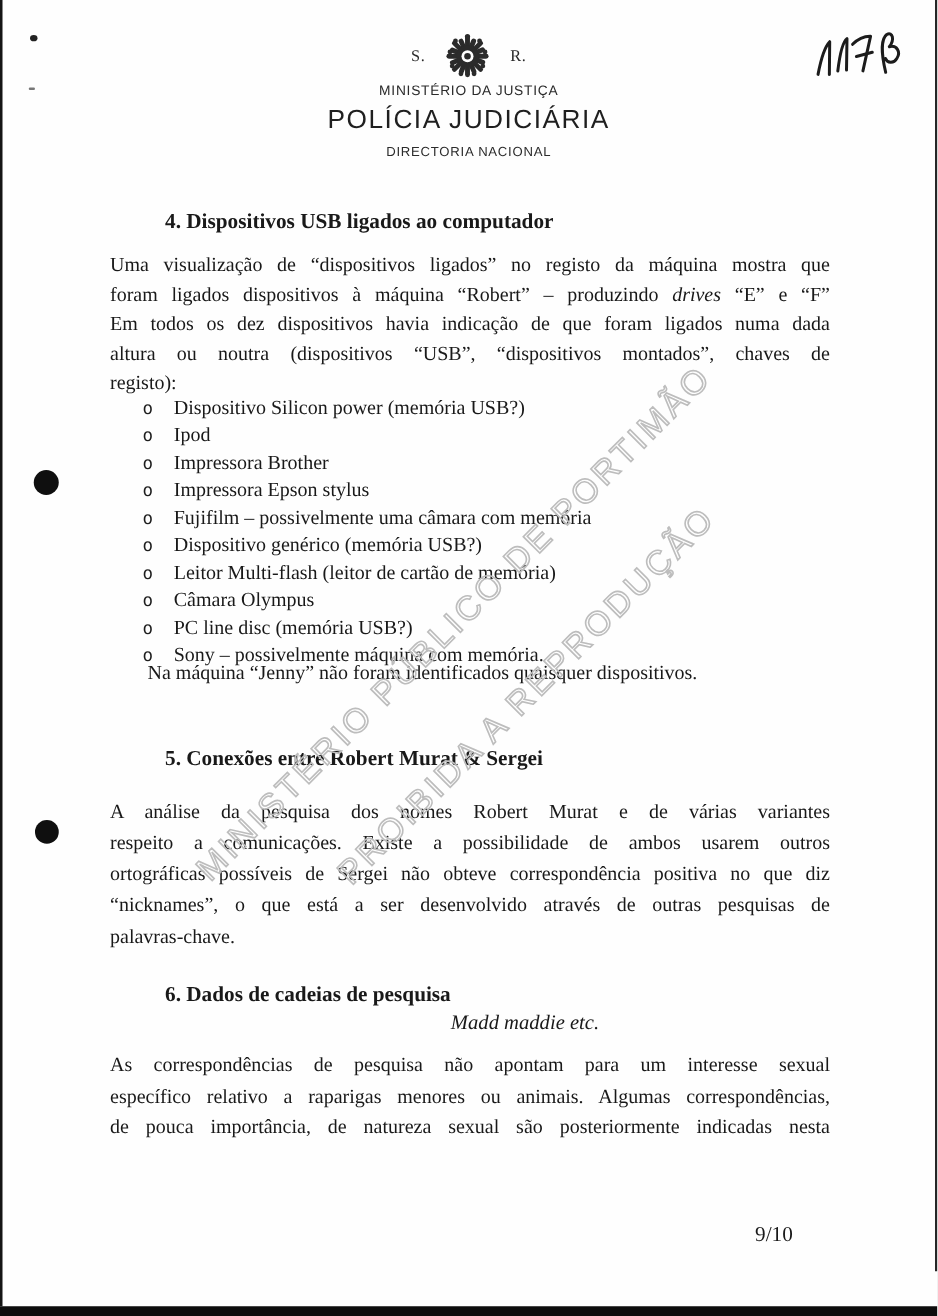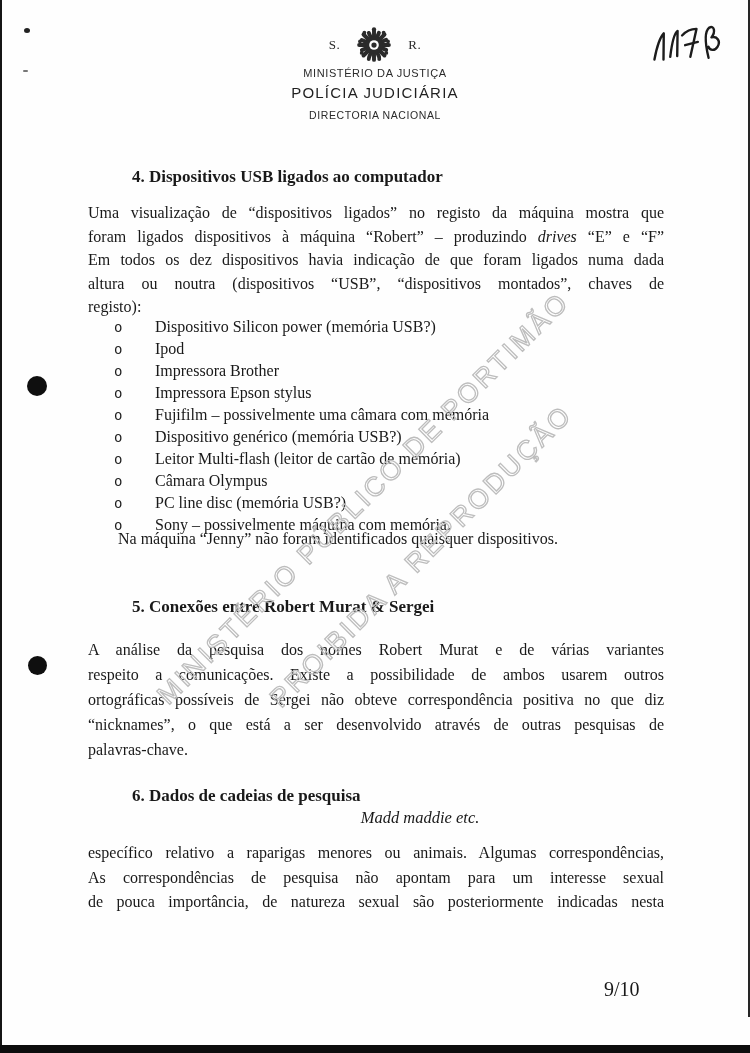--- a/index.html
+++ b/index.html
@@ -17,21 +17,21 @@
   .hole2 { left:28px; top:656px; width:19px; height:19px; }
   .speck1 { position:absolute; left:24px; top:28px; width:6px; height:5px; background:#222; border-radius:50%; }
   .speck2 { position:absolute; left:23px; top:70px; width:5px; height:2px; background:#777; border-radius:2px; }
 
   
   .header { position:absolute; left:0; top:24px; width:750px; text-align:center; z-index:2; }
   .crest-row { display:flex; align-items:center; justify-content:center; gap:13px; height:42px; }
   .crest-initial { font-size:13px; color:#2a2a2a; letter-spacing:0.5px; }
   .crest-svg { display:block; }
   .ministry { margin-top:1px; font-family:"Liberation Sans", sans-serif; font-size:11px; letter-spacing:0.6px; color:#2b2b2b; }
-  .pj-title { margin-top:5px; font-family:"Liberation Sans", sans-serif; font-size:15px; letter-spacing:1.2px; color:#1f1f1f; }
+  .pj-title { margin-top:5px; font-family:"Liberation Sans", sans-serif; font-size:21px; letter-spacing:1.2px; color:#1f1f1f; }
   .directoria { margin-top:8px; font-family:"Liberation Sans", sans-serif; font-size:10.5px; letter-spacing:0.6px; color:#2b2b2b; }
 
   
   .hw-mark { position:absolute; left:645px; top:20px; z-index:2; transform:rotate(-6deg); }
 
   
   .watermark {
     position:absolute; left:75px; top:465px; width:640px; height:130px;
     transform:rotate(-45deg); z-index:3; pointer-events:none; text-align:center;
   }
@@ -51,23 +51,23 @@
   .jline.last { text-align-last:left; }
   .p4 .jline { height:23.5px; line-height:23.5px; }
   .p5 .jline { height:25px;   line-height:25px; }
   .p6 .jline { height:24.5px; line-height:24.5px; }
   .single-line { font-size:16px; line-height:23px; }
   .it { font-style:italic; }
   .sub-italic { font-style:italic; font-size:16.5px; line-height:22px; padding-left:44px;text-align:center; }
 
   .li-row { display:flex; height:22px; line-height:22px; }
   .li-bullet { width:18px; margin-left:26px; font-family:"DejaVu Sans Mono", monospace; font-size:14px; color:#1d1d1d; flex:none; }
-  .li-text { font-size:16px; margin-left:23px; white-space:nowrap; }
-
-  .page-number { position:absolute; left:604px; top:978px; font-size:20px; z-index:2; }
+  .li-text { font-size:16px; margin-left:7px; white-space:nowrap; }
+
+  .page-number { position:absolute; left:604px; top:978px; font-size:17px; z-index:2; }
 
   #s4-heading { top:167px; }
   #s4-para    { top:201px; }
   #s4-list    { top:316px; }
   #s4-closing { top:527px;margin-left:30px; }
   #s5-heading { top:597px; }
   #s5-para    { top:637px; }
   #s6-heading { top:786px;font-family:Liberation Serif, serif; }
   #s6-sub     { top:807px; }
   #s6-para    { top:841px; }
@@ -193,20 +193,20 @@
       <div class="jline">A análise da pesquisa dos nomes Robert Murat e de várias variantes</div>
       <div class="jline">respeito a comunicações. Existe a possibilidade de ambos usarem outros</div>
       <div class="jline">ortográficas possíveis de Sergei não obteve correspondência positiva no que diz</div>
       <div class="jline">“nicknames”, o que está a ser desenvolvido através de outras pesquisas de</div>
       <div class="jline last">palavras-chave.</div>
     </div>
 
   <div class="blk h" id="s6-heading">6. Dados de cadeias de pesquisa</div>
   <div class="blk sub-italic" id="s6-sub">Madd maddie etc.</div>
   <div class="blk p6" id="s6-para">
+      <div class="jline">As correspondências de pesquisa não apontam para um interesse sexual</div>
       <div class="jline">específico relativo a raparigas menores ou animais. Algumas correspondências,</div>
-      <div class="jline">As correspondências de pesquisa não apontam para um interesse sexual</div>
       <div class="jline">de pouca importância, de natureza sexual são posteriormente indicadas nesta</div>
     </div>
 
   <div class="page-number">9/10</div>
 
 </div>
 
 </body></html>

